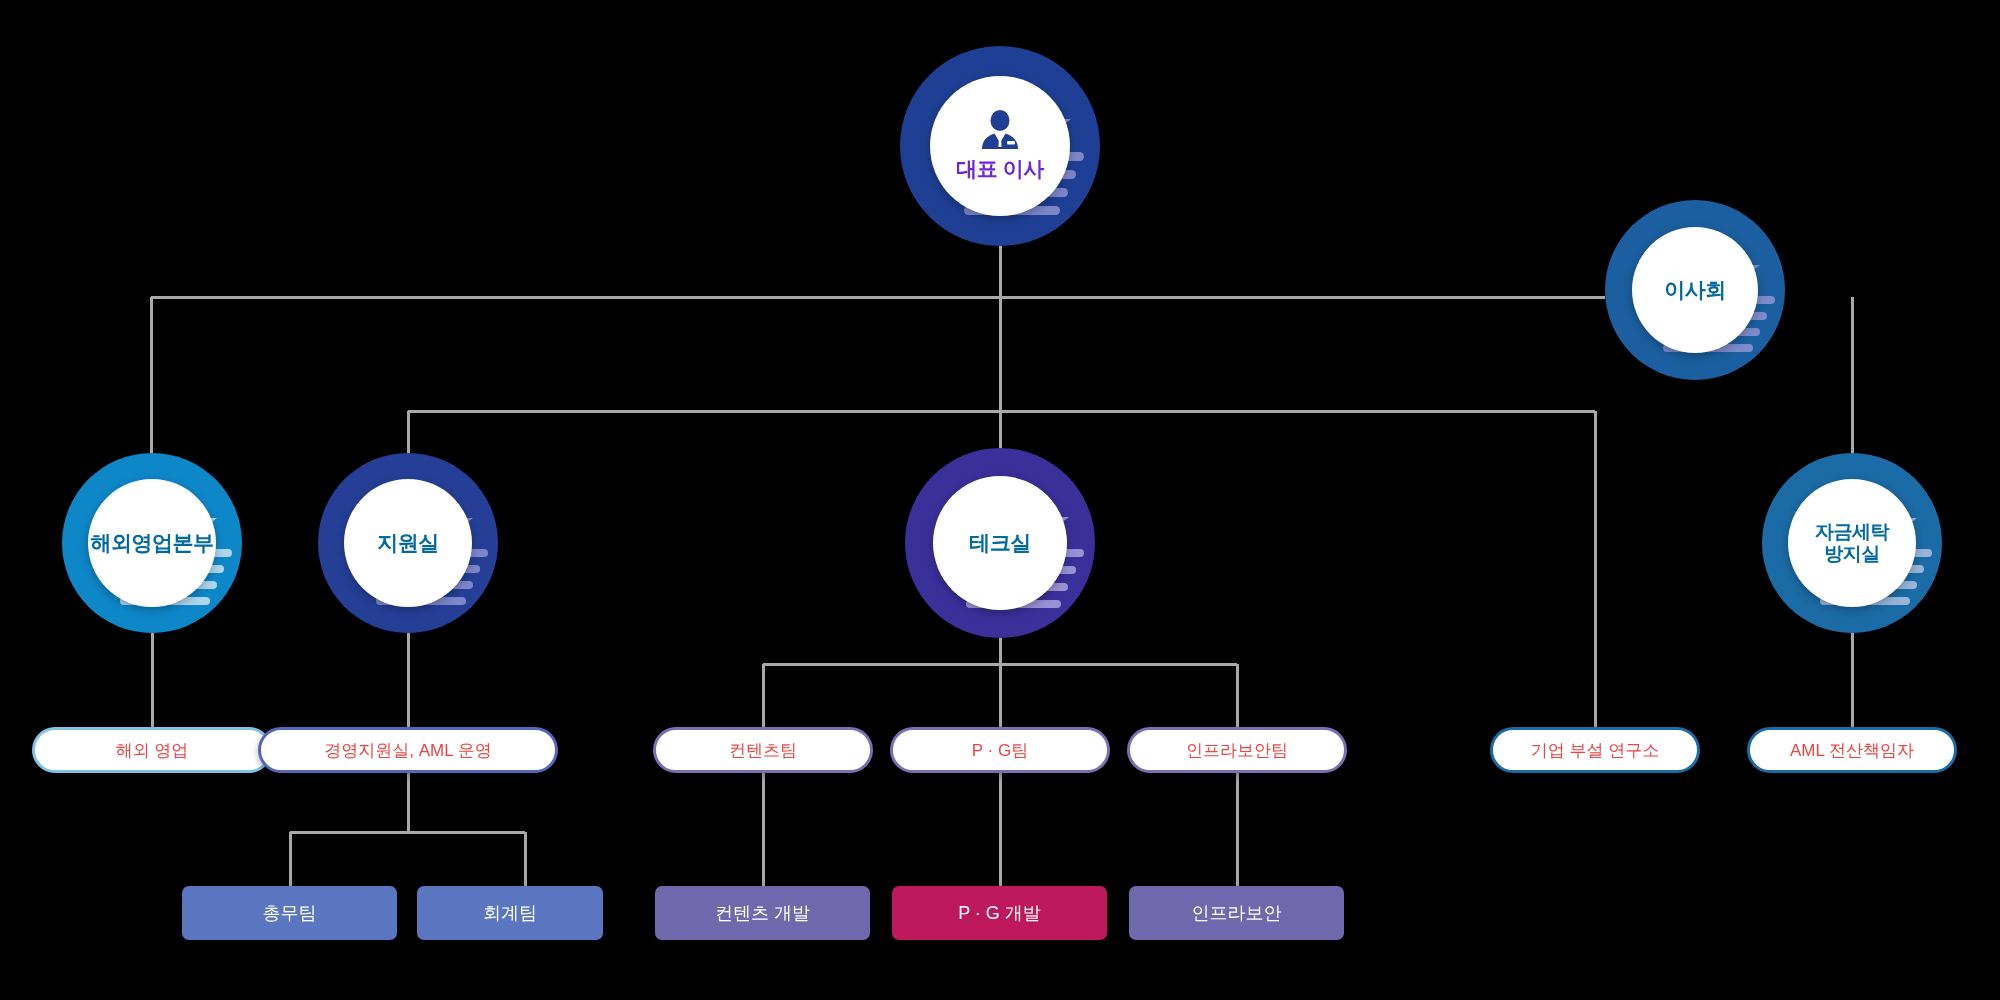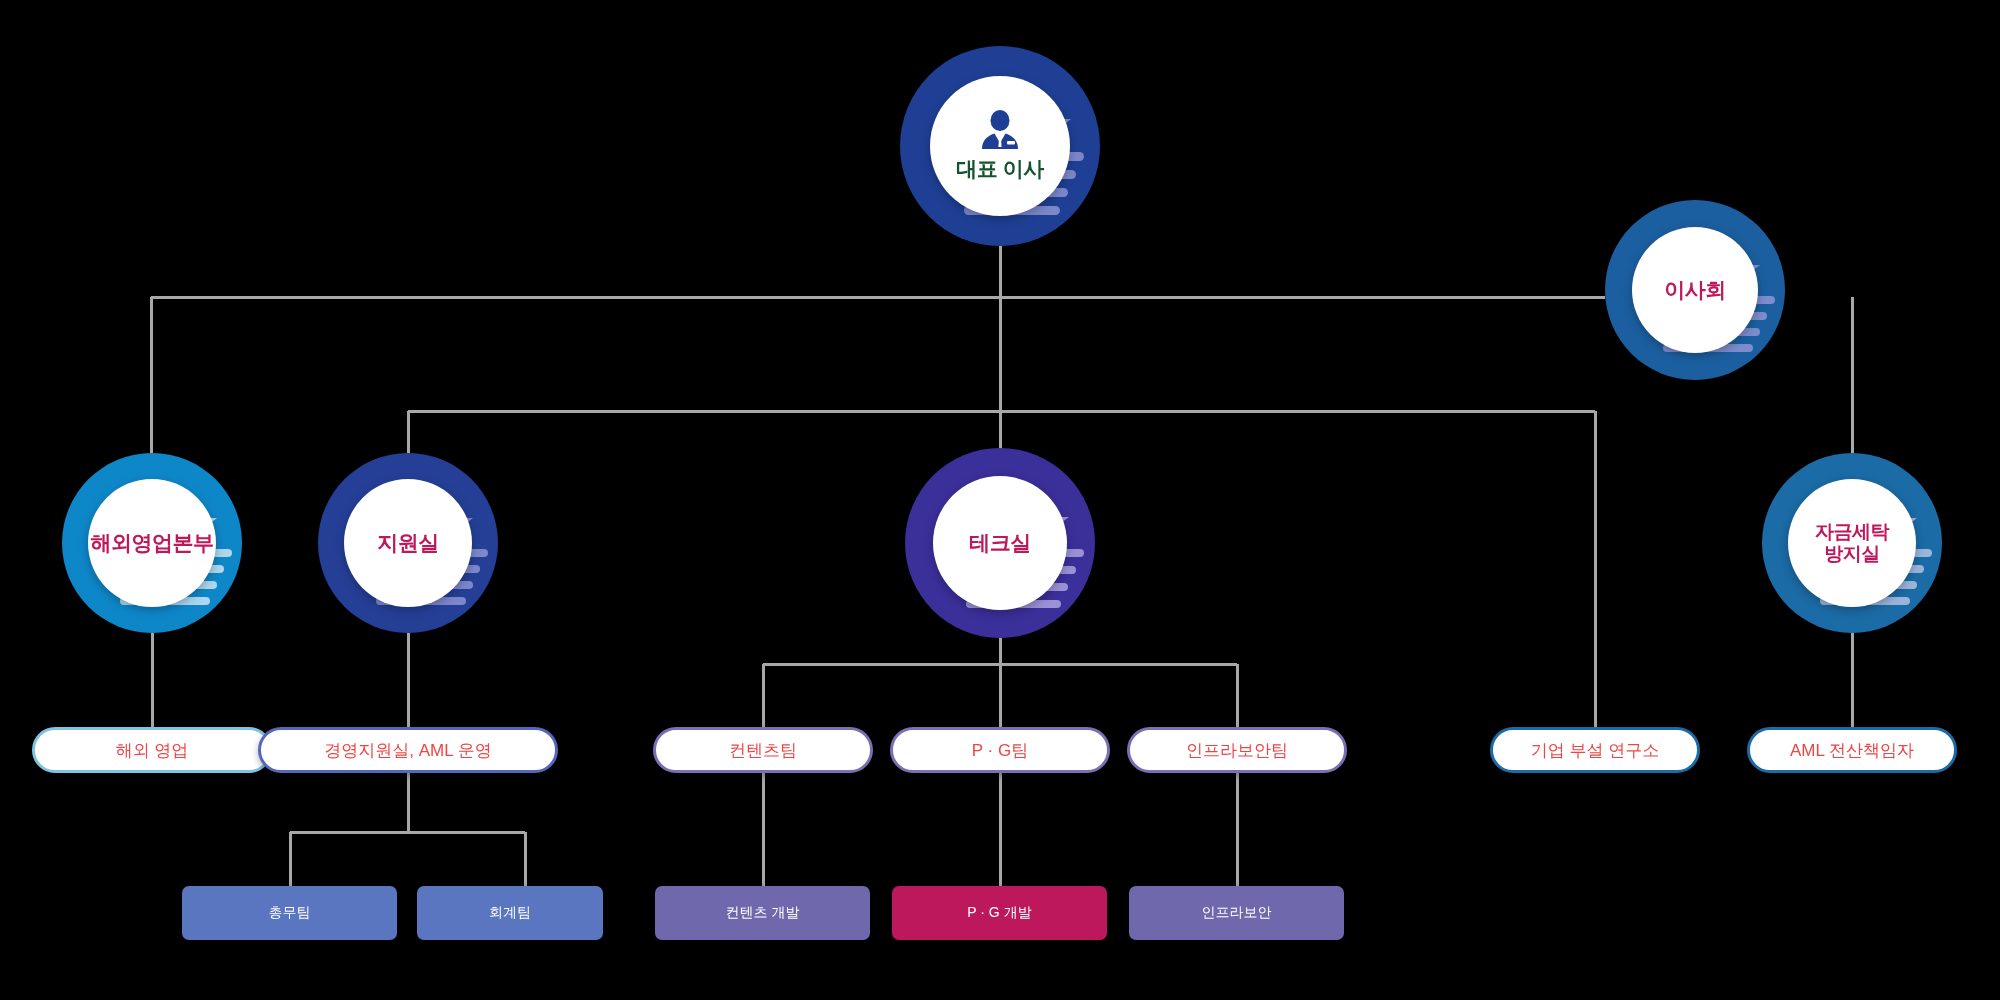--- a/index.html
+++ b/index.html
@@ -10,25 +10,25 @@
 
   
   .node{position:absolute;border-radius:50%;display:flex;align-items:center;
         justify-content:center;box-sizing:border-box;}
   .node .deco{position:absolute;left:0;top:0;width:100%;height:100%;
               border-radius:50%;overflow:hidden;pointer-events:none;}
   .node .inner{position:relative;border-radius:50%;background:#fff;
                display:flex;flex-direction:column;align-items:center;
                justify-content:center;text-align:center;z-index:3;
                box-shadow:0 3px 10px rgba(0,0,0,.28);}
-  .node .label{color:#be185d;font-weight:bold;letter-spacing:-0.5px;line-height:1.18;}
+  .node .label{color:#0369a1;font-weight:bold;letter-spacing:-0.5px;line-height:1.18;}
 
   .ceo{left:900px;top:46px;width:200px;height:200px;background:#1e3f94;}
   .ceo .inner{width:140px;height:140px;}
-  .ceo .label{font-size:21px;color:#14532d;margin-top:2px;text-align:center;}
+  .ceo .label{font-size:21px;color:#6d28d9;margin-top:2px;text-align:center;}
   .ceo-icon{display:block;margin-bottom:1px;}
 
   .board{left:1605px;top:200px;width:180px;height:180px;background:#1b5fa0;}
   .board .inner{width:126px;height:126px;}
   .board .label{font-size:21px;}
 
   .ovs{left:62px;top:453px;width:180px;height:180px;background:#0e87c9;}
   .ovs .inner{width:128px;height:128px;}
   .ovs .label{font-size:21px;}
 
@@ -46,21 +46,21 @@
 
   
   .pill{position:absolute;height:46px;border-radius:23px;background:#fff;
         border:3px solid #888;display:flex;align-items:center;justify-content:center;
         box-sizing:border-box;color:#ef4444;font-size:17px;white-space:nowrap;
         box-shadow:0 3px 7px rgba(0,0,0,.3);}
 
   
   .box{position:absolute;height:54px;border-radius:7px;display:flex;
        align-items:center;justify-content:center;box-sizing:border-box;
-       color:#fff;font-size:14px;white-space:nowrap;
+       color:#fff;font-size:18px;white-space:nowrap;
        box-shadow:0 3px 8px rgba(0,0,0,.35);}
 </style>
 </head>
 <body>
 
 <div id="stage">
 
   <svg id="lines" viewBox="0 0 2000 1000" width="2000" height="1000">
     <g stroke="#a8a8a8" stroke-width="3" fill="none" shape-rendering="crispEdges">
 

